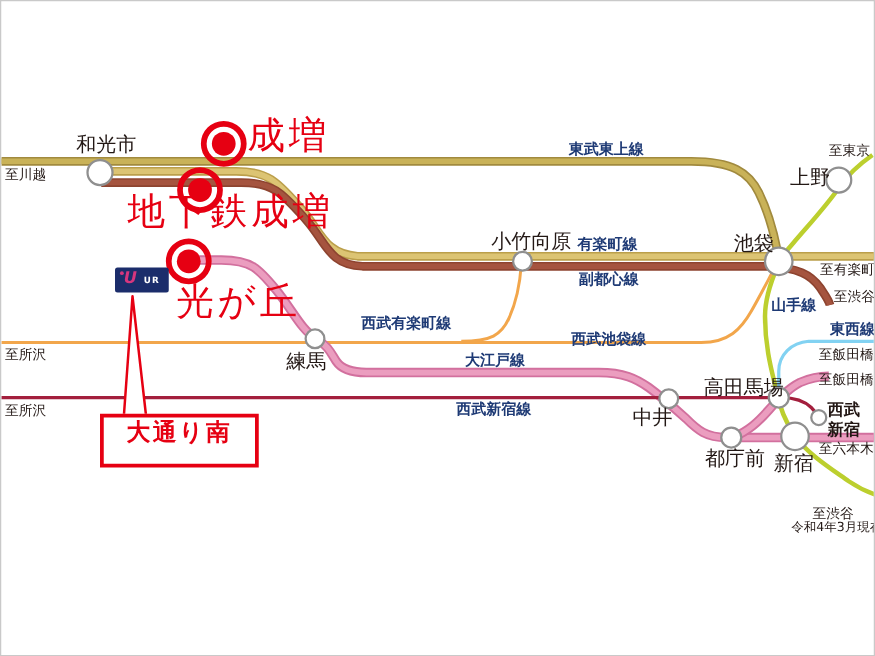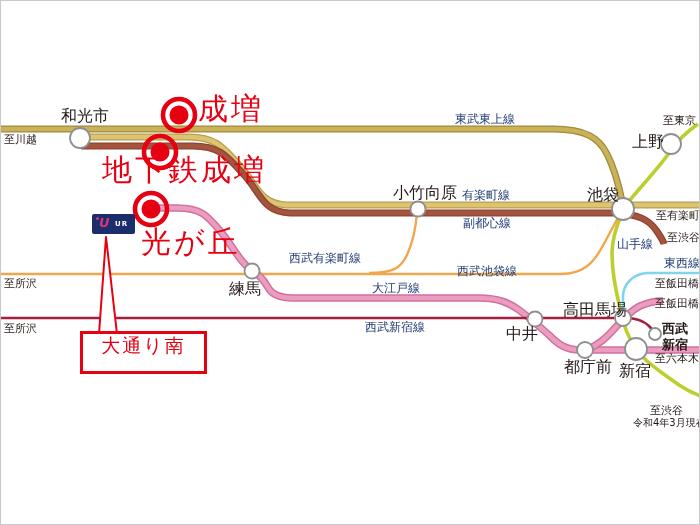--- a/index.html
+++ b/index.html
@@ -19,27 +19,27 @@
   .l-oedo-e{stroke:var(--oedoEdge);stroke-width:7.6;}
   .l-oedo{stroke:var(--oedo);stroke-width:4.6;}
   .l-ssl{stroke:var(--seibuShinjuku);stroke-width:2.6;}
   .st-circle{fill:#fff;stroke:var(--circleStroke);stroke-width:1.8;}
   .ring-outer{fill:none;stroke:var(--markerRed);stroke-width:4.6;}
   .ring-inner{fill:var(--markerRed);stroke:none;}
   .spike{fill:#fff;stroke:var(--markerRed);stroke-width:2;stroke-linejoin:round;}
   .lbl{position:absolute;white-space:nowrap;line-height:1.05;}
   .st{font-size:16px;color:var(--textBlack);}
   .dest{font-size:11px;color:var(--textBlack);}
-  .ln{font-size:12px;font-weight:normal;color:var(--labelNavy);}
+  .ln{font-size:12px;font-weight:bold;color:var(--labelNavy);}
   .hl{font-size:30px;font-weight:normal;letter-spacing:3px;color:var(--markerRed);}
   .note{font-size:10px;color:var(--textBlack);}
   .seibu2{font-size:13px;line-height:1.25;font-weight:bold;}
   .callout{position:absolute;width:127px;height:43px;box-sizing:border-box;border:3px solid var(--markerRed);background:#fff;text-align:center;color:var(--markerRed);}
   .callout .c1{font-size:12px;margin-top:3px;letter-spacing:0;}
-  .callout .c2{font-size:19px;font-weight:normal;letter-spacing:2px;margin-top:-1px;}
+  .callout .c2{font-size:19px;font-weight:bold;letter-spacing:2px;margin-top:-1px;}
   .ur-badge{position:absolute;width:43px;height:20px;background:var(--urNavy);border-radius:2px;}
   .ur-mark{position:absolute;left:7px;top:1px;color:var(--urPink);font-size:13px;font-weight:bold;font-style:italic;}
   .ur-dot{position:absolute;left:4px;top:3px;width:3px;height:3px;border-radius:50%;background:var(--urPink);}
   .ur-text{position:absolute;left:23px;top:6px;color:#fff;font-size:7px;font-weight:bold;letter-spacing:1px;}
 </style>
 </head>
 <body>
 
 <div id="map">
   <svg id="rails" width="700" height="525" viewBox="0 0 700 525">

